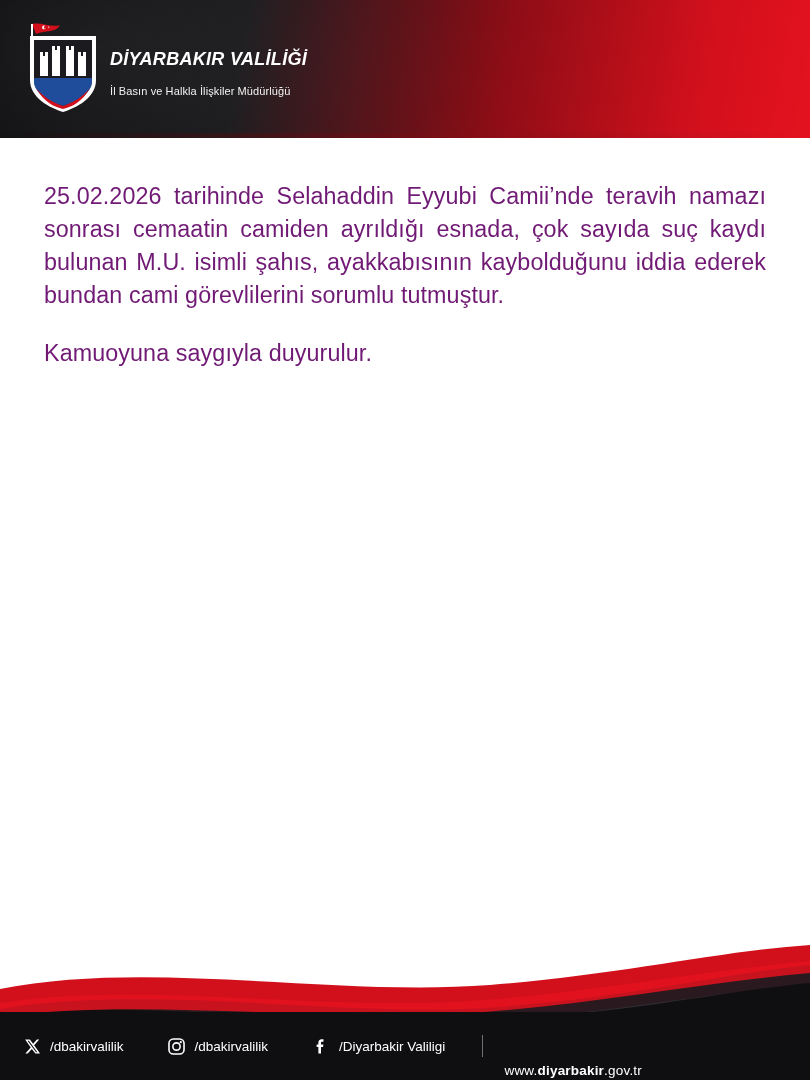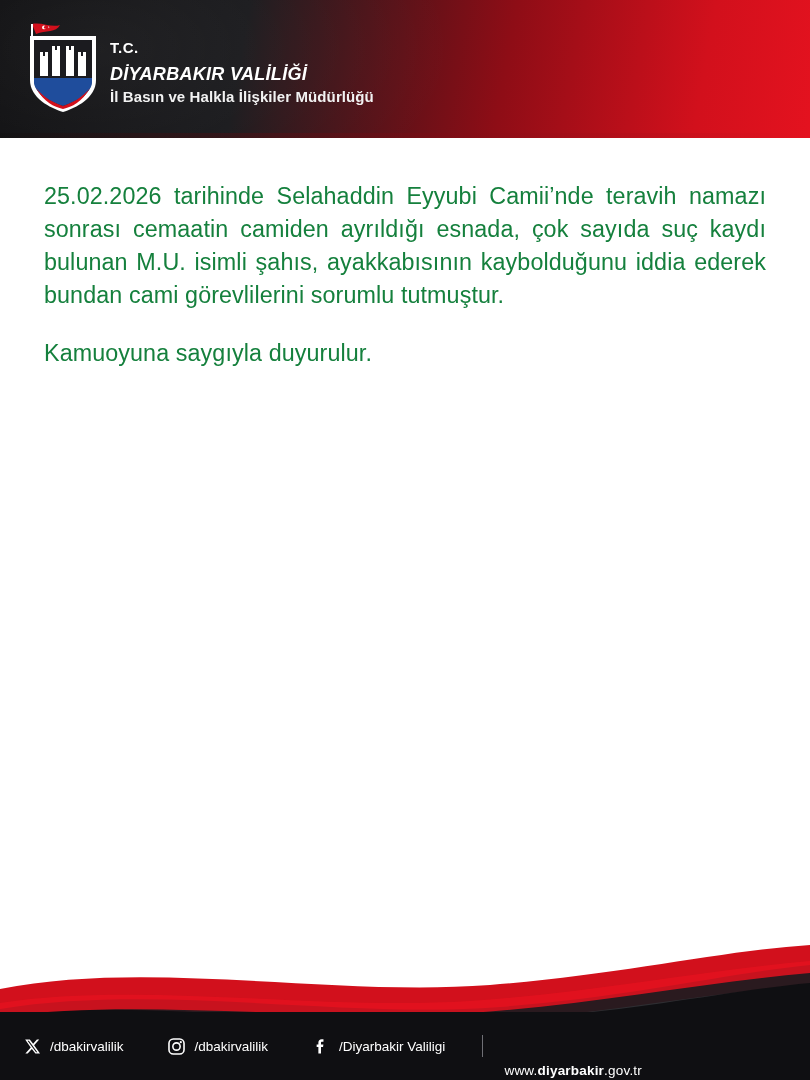--- a/index.html
+++ b/index.html
@@ -64,23 +64,23 @@
   }
   .logo-name {
     font-size: 18px;
     font-weight: bold;
     letter-spacing: .3px;
     margin-top: 10px;
     white-space: nowrap;
     font-style: italic;
   }
   .logo-sub {
-    font-size: 15px;
-    font-weight: bold;
-    margin-top: 6px;
+    font-size: 11px;
+    font-weight: normal;
+    margin-top: 18px;
     letter-spacing: .1px;
     white-space: nowrap;
     color: #f2f2f2;
   }
 
   
   .header-right {
     position: absolute;
     right: 38px; top: 44px;
     text-align: right;
@@ -101,21 +101,21 @@
   }
 
   
   .content {
     position: absolute;
     left: 0; top: 138px;
     width: 810px;
     padding: 42px 44px 0 44px;
   }
   .para {
-    color: #15803d;
+    color: #701a75;
     font-size: 23.3px;
     line-height: 1.42;
     text-align: justify;
     margin-bottom: 25px;
     letter-spacing: .1px;
   }
   .para:last-child { text-align: left; }
   .para.closing { margin-bottom: 0; }
 
   
@@ -208,21 +208,20 @@
             <path d="M6 2 C16 0 26 6 34 3 C30 11 20 8 10 12 Z" fill="#d2101c"></path>
             <circle cx="18" cy="5.4" r="1.9" fill="#ffffff"></circle>
             <circle cx="19.3" cy="5.4" r="1.4" fill="#d2101c"></circle>
             <path d="M22 4.1 l1.5 1.1 -1.5 1.1 .5 -1.1 z" fill="#ffffff"></path>
             <rect x="5" y="2" width="2" height="14" fill="#ffffff"></rect>
           </g>
         </svg>
       </div>
 
       <div class="logo-text">
-        <div class="logo-tc">T.C.</div>
         <div class="logo-name">DİYARBAKIR VALİLİĞİ</div>
         <div class="logo-sub">İl Basın ve Halkla İlişkiler Müdürlüğü</div>
       </div>
     </div>
 
   </div>
 
   <div class="content">
     <p class="para">25.02.2026 tarihinde Selahaddin Eyyubi Camii’nde teravih namazı sonrası cemaatin camiden ayrıldığı esnada, çok sayıda suç kaydı bulunan M.U. isimli şahıs, ayakkabısının kaybolduğunu iddia ederek bundan cami görevlilerini sorumlu tutmuştur.</p>
     <p class="para closing">Kamuoyuna saygıyla duyurulur.</p>

